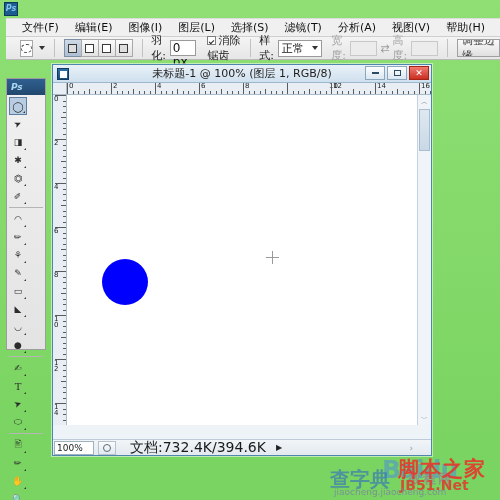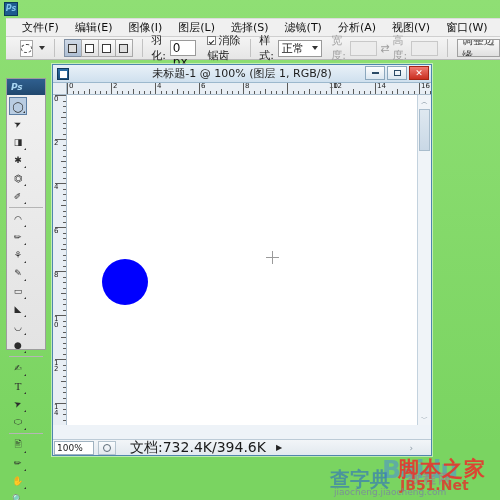--- a/index.html
+++ b/index.html
@@ -250,21 +250,20 @@
 
   <div id="menubar">
     <div class="menu-item">文件(F)</div>
     <div class="menu-item">编辑(E)</div>
     <div class="menu-item">图像(I)</div>
     <div class="menu-item">图层(L)</div>
     <div class="menu-item">选择(S)</div>
     <div class="menu-item">滤镜(T)</div>
     <div class="menu-item">分析(A)</div>
     <div class="menu-item">视图(V)</div>
-    <div class="menu-item">窗口(W)</div>
     <div class="menu-item">帮助(H)</div>
   </div>
 
   <div id="optionsbar">
     <div class="tool-preview">
       <div class="ellipse-gl"></div>
     </div>
     <div class="tiny-arrow"></div>
 
     <div class="ob-sep"></div>

